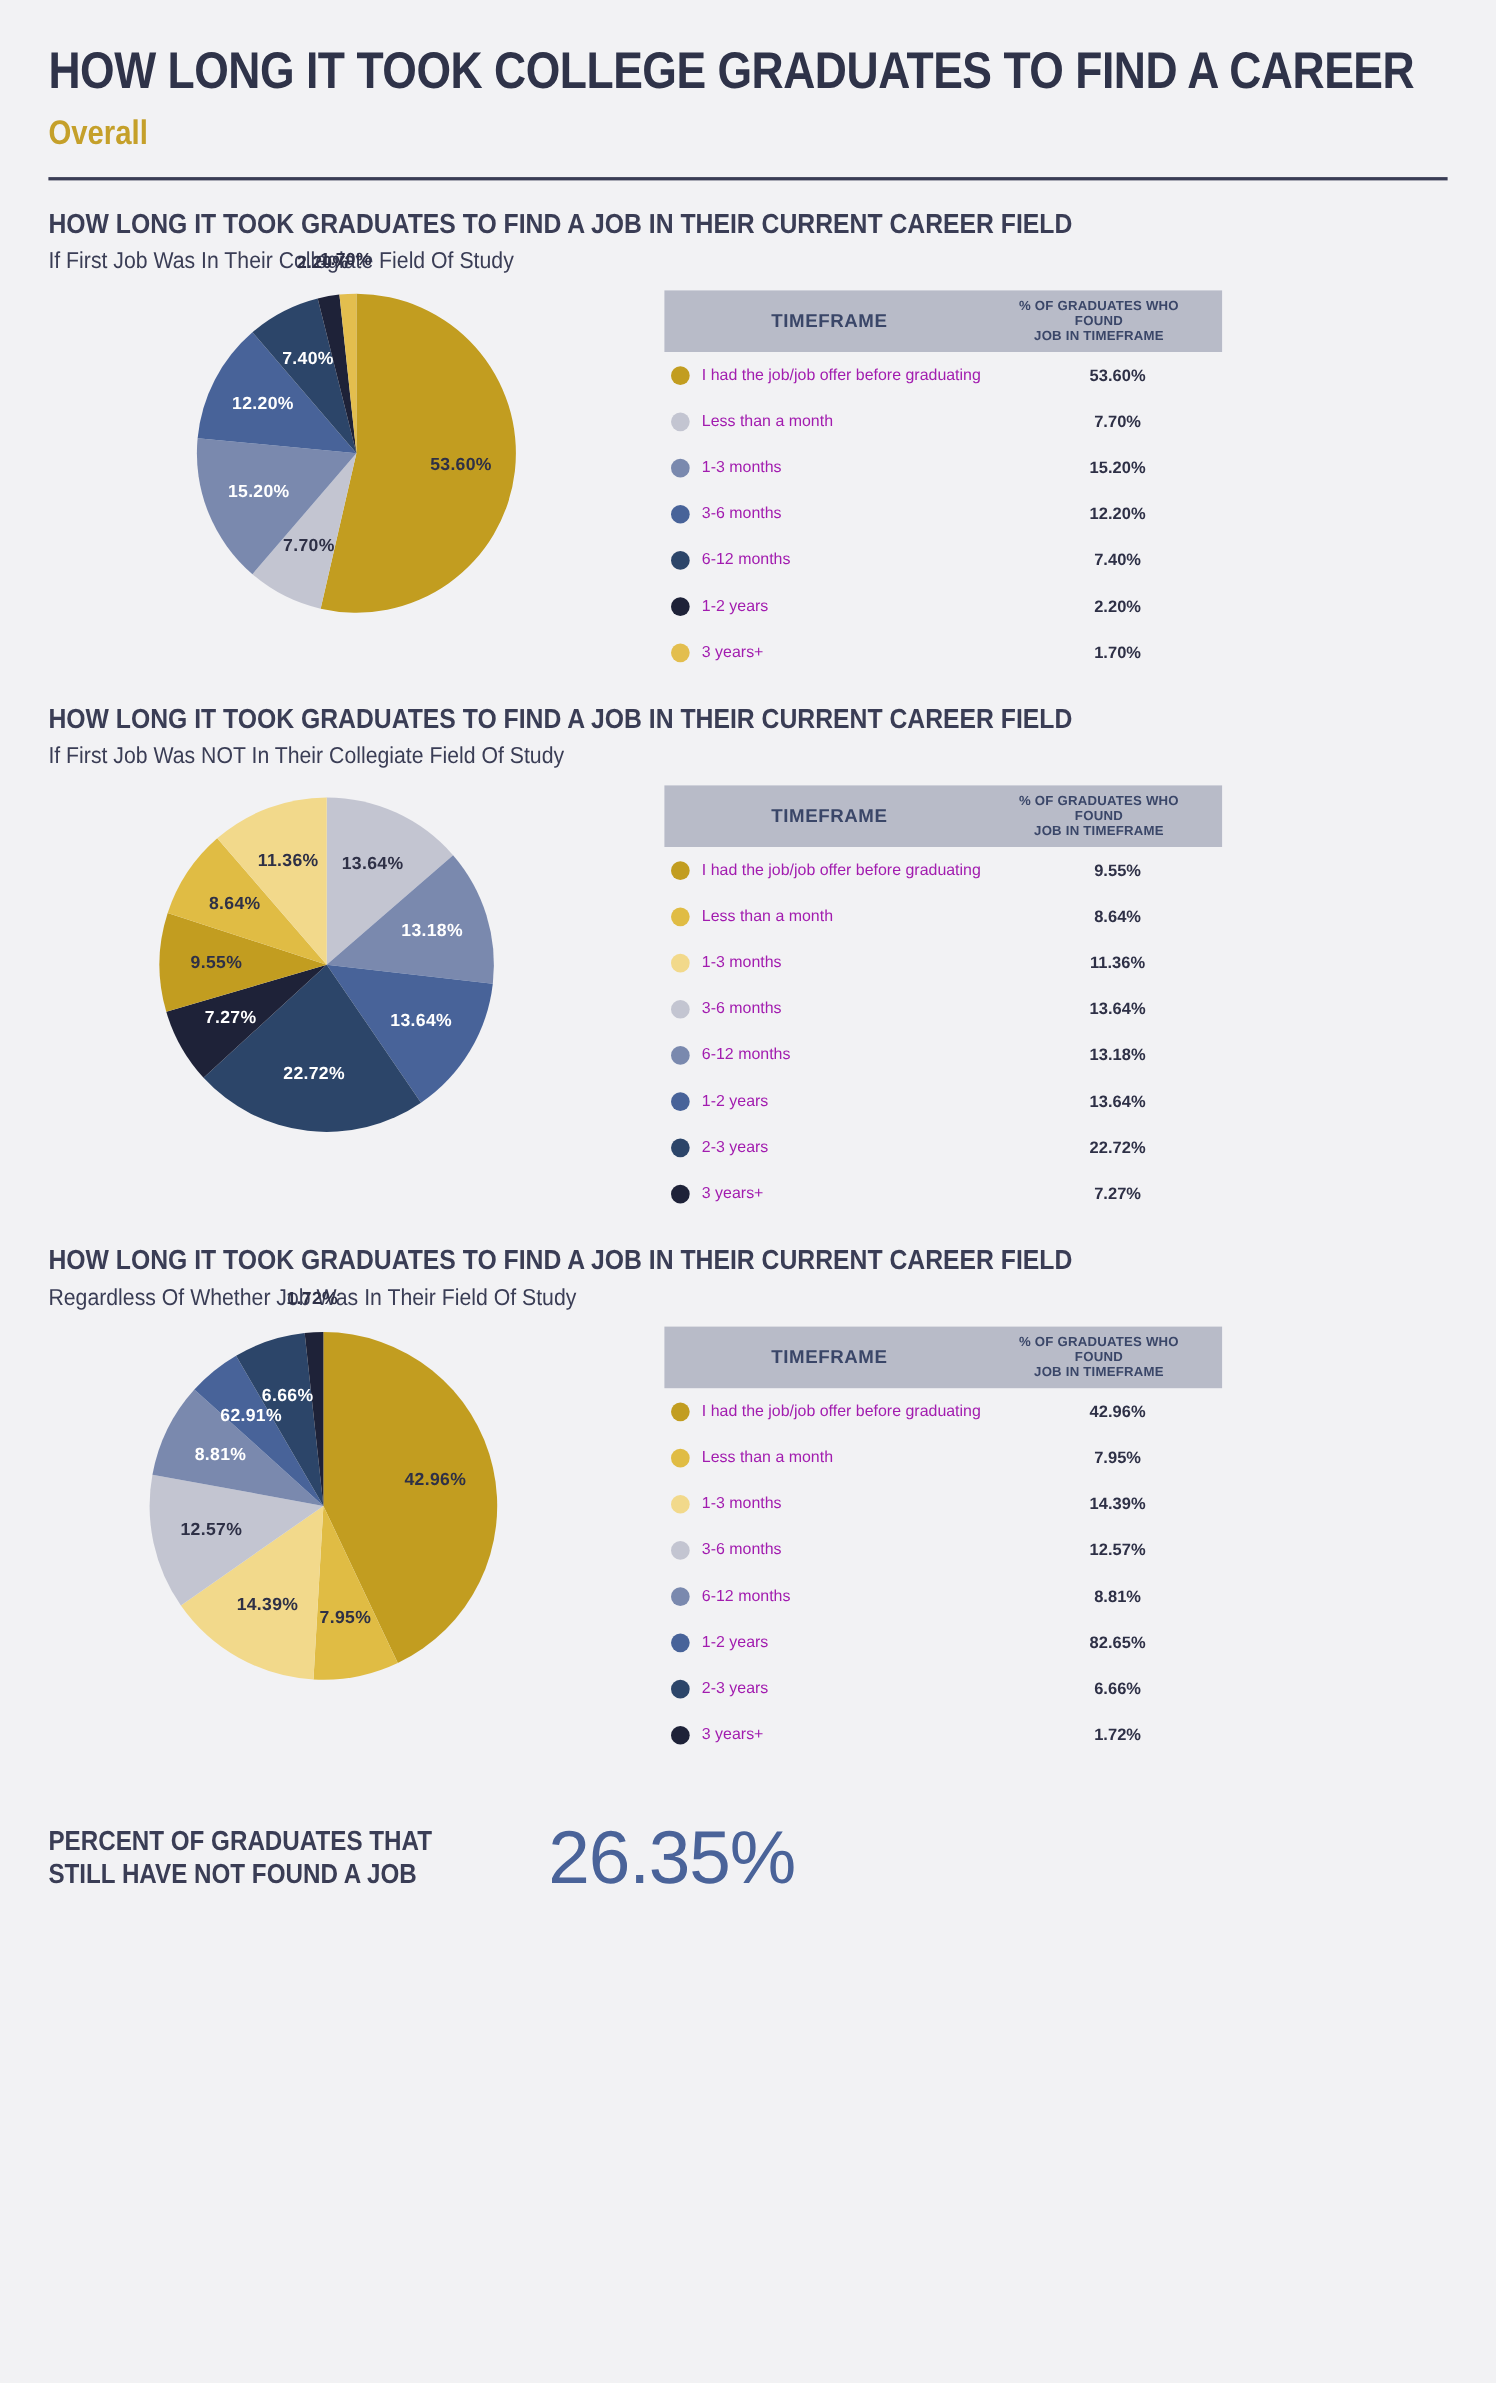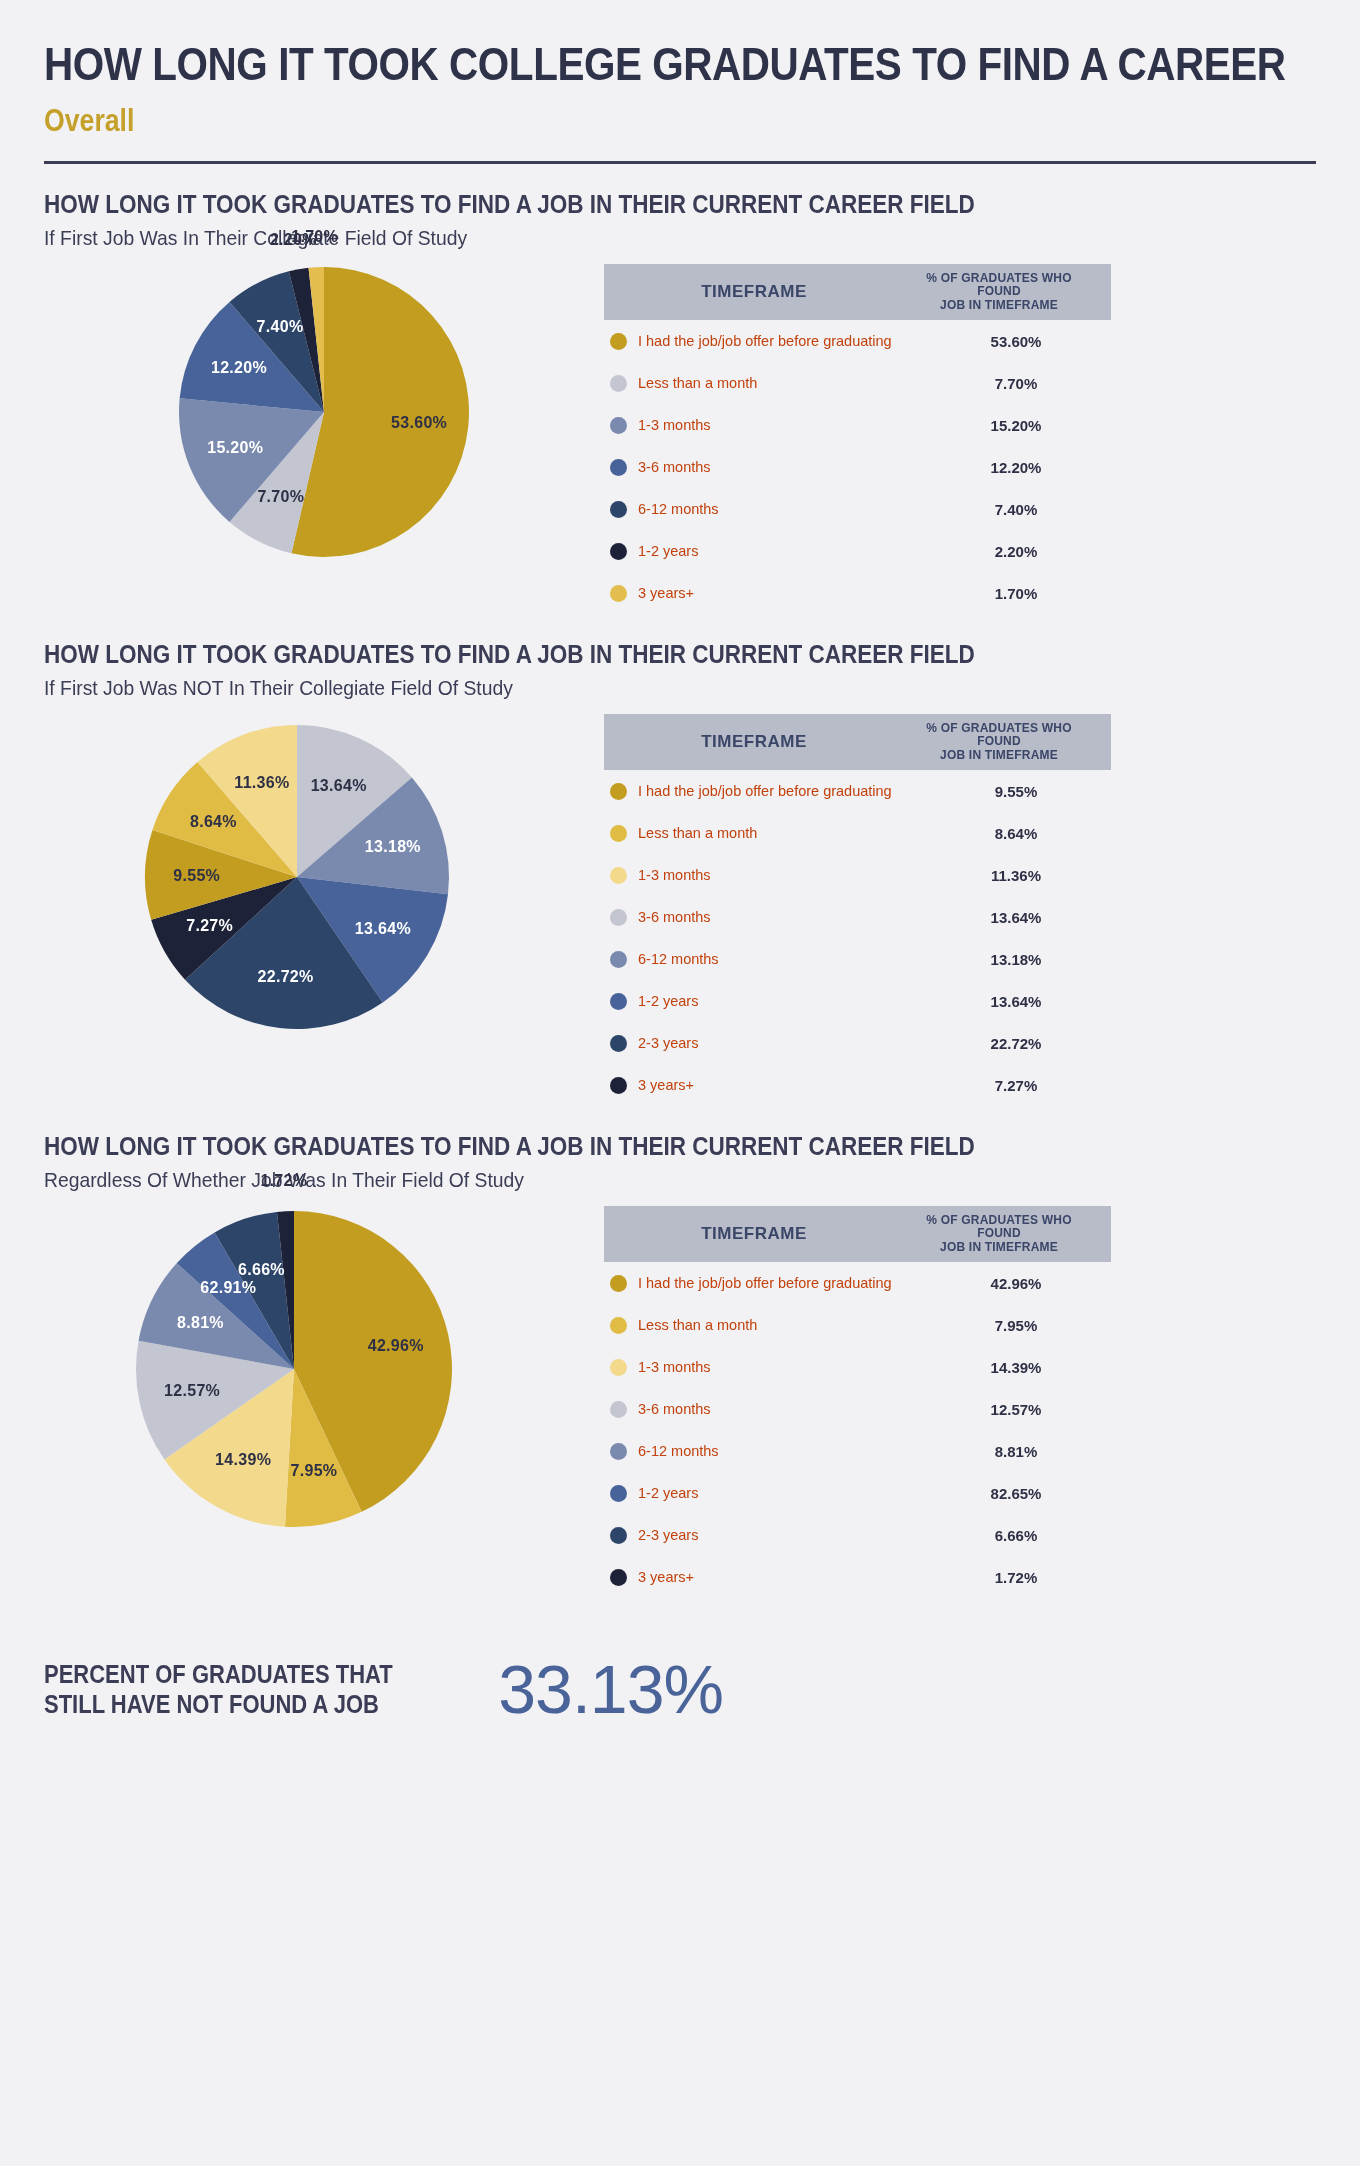--- a/index.html
+++ b/index.html
@@ -65,21 +65,21 @@
     text-align:center; line-height:1.12;
   }
   .th-left { width:300px; font-size:17px; letter-spacing:0.5px; }
   .th-right { width:190px; font-size:12px; letter-spacing:0.2px; }
   .trow { display:flex; align-items:center; height:42px; }
   .dot {
     width:17px; height:17px; border-radius:50%;
     flex:0 0 auto; margin-left:6px; margin-right:11px;
   }
   .tf {
-    width:283px; font-size:14.5px; color:#c2410c;
+    width:283px; font-size:14.5px; color:#a21caf;
     font-family:"Liberation Sans Narrow","Liberation Sans",sans-serif;
     white-space:nowrap;
   }
   .pct {
     width:190px; text-align:center; font-size:15px; font-weight:700;
     color:#2E3046;
     font-family:"Liberation Sans Narrow","Liberation Sans",sans-serif;
   }
 
   
@@ -322,16 +322,16 @@
             <span class="tf">3 years+</span>
             <span class="pct">1.72%</span>
           </div>
         </div>
     </div>
   </div>
 
   <div class="footer">
     <div class="foot-label">PERCENT OF GRADUATES THAT
 STILL HAVE NOT FOUND A JOB</div>
-    <div class="foot-value">33.13%</div>
+    <div class="foot-value">26.35%</div>
   </div>
 
 </div>
 
 </body></html>

